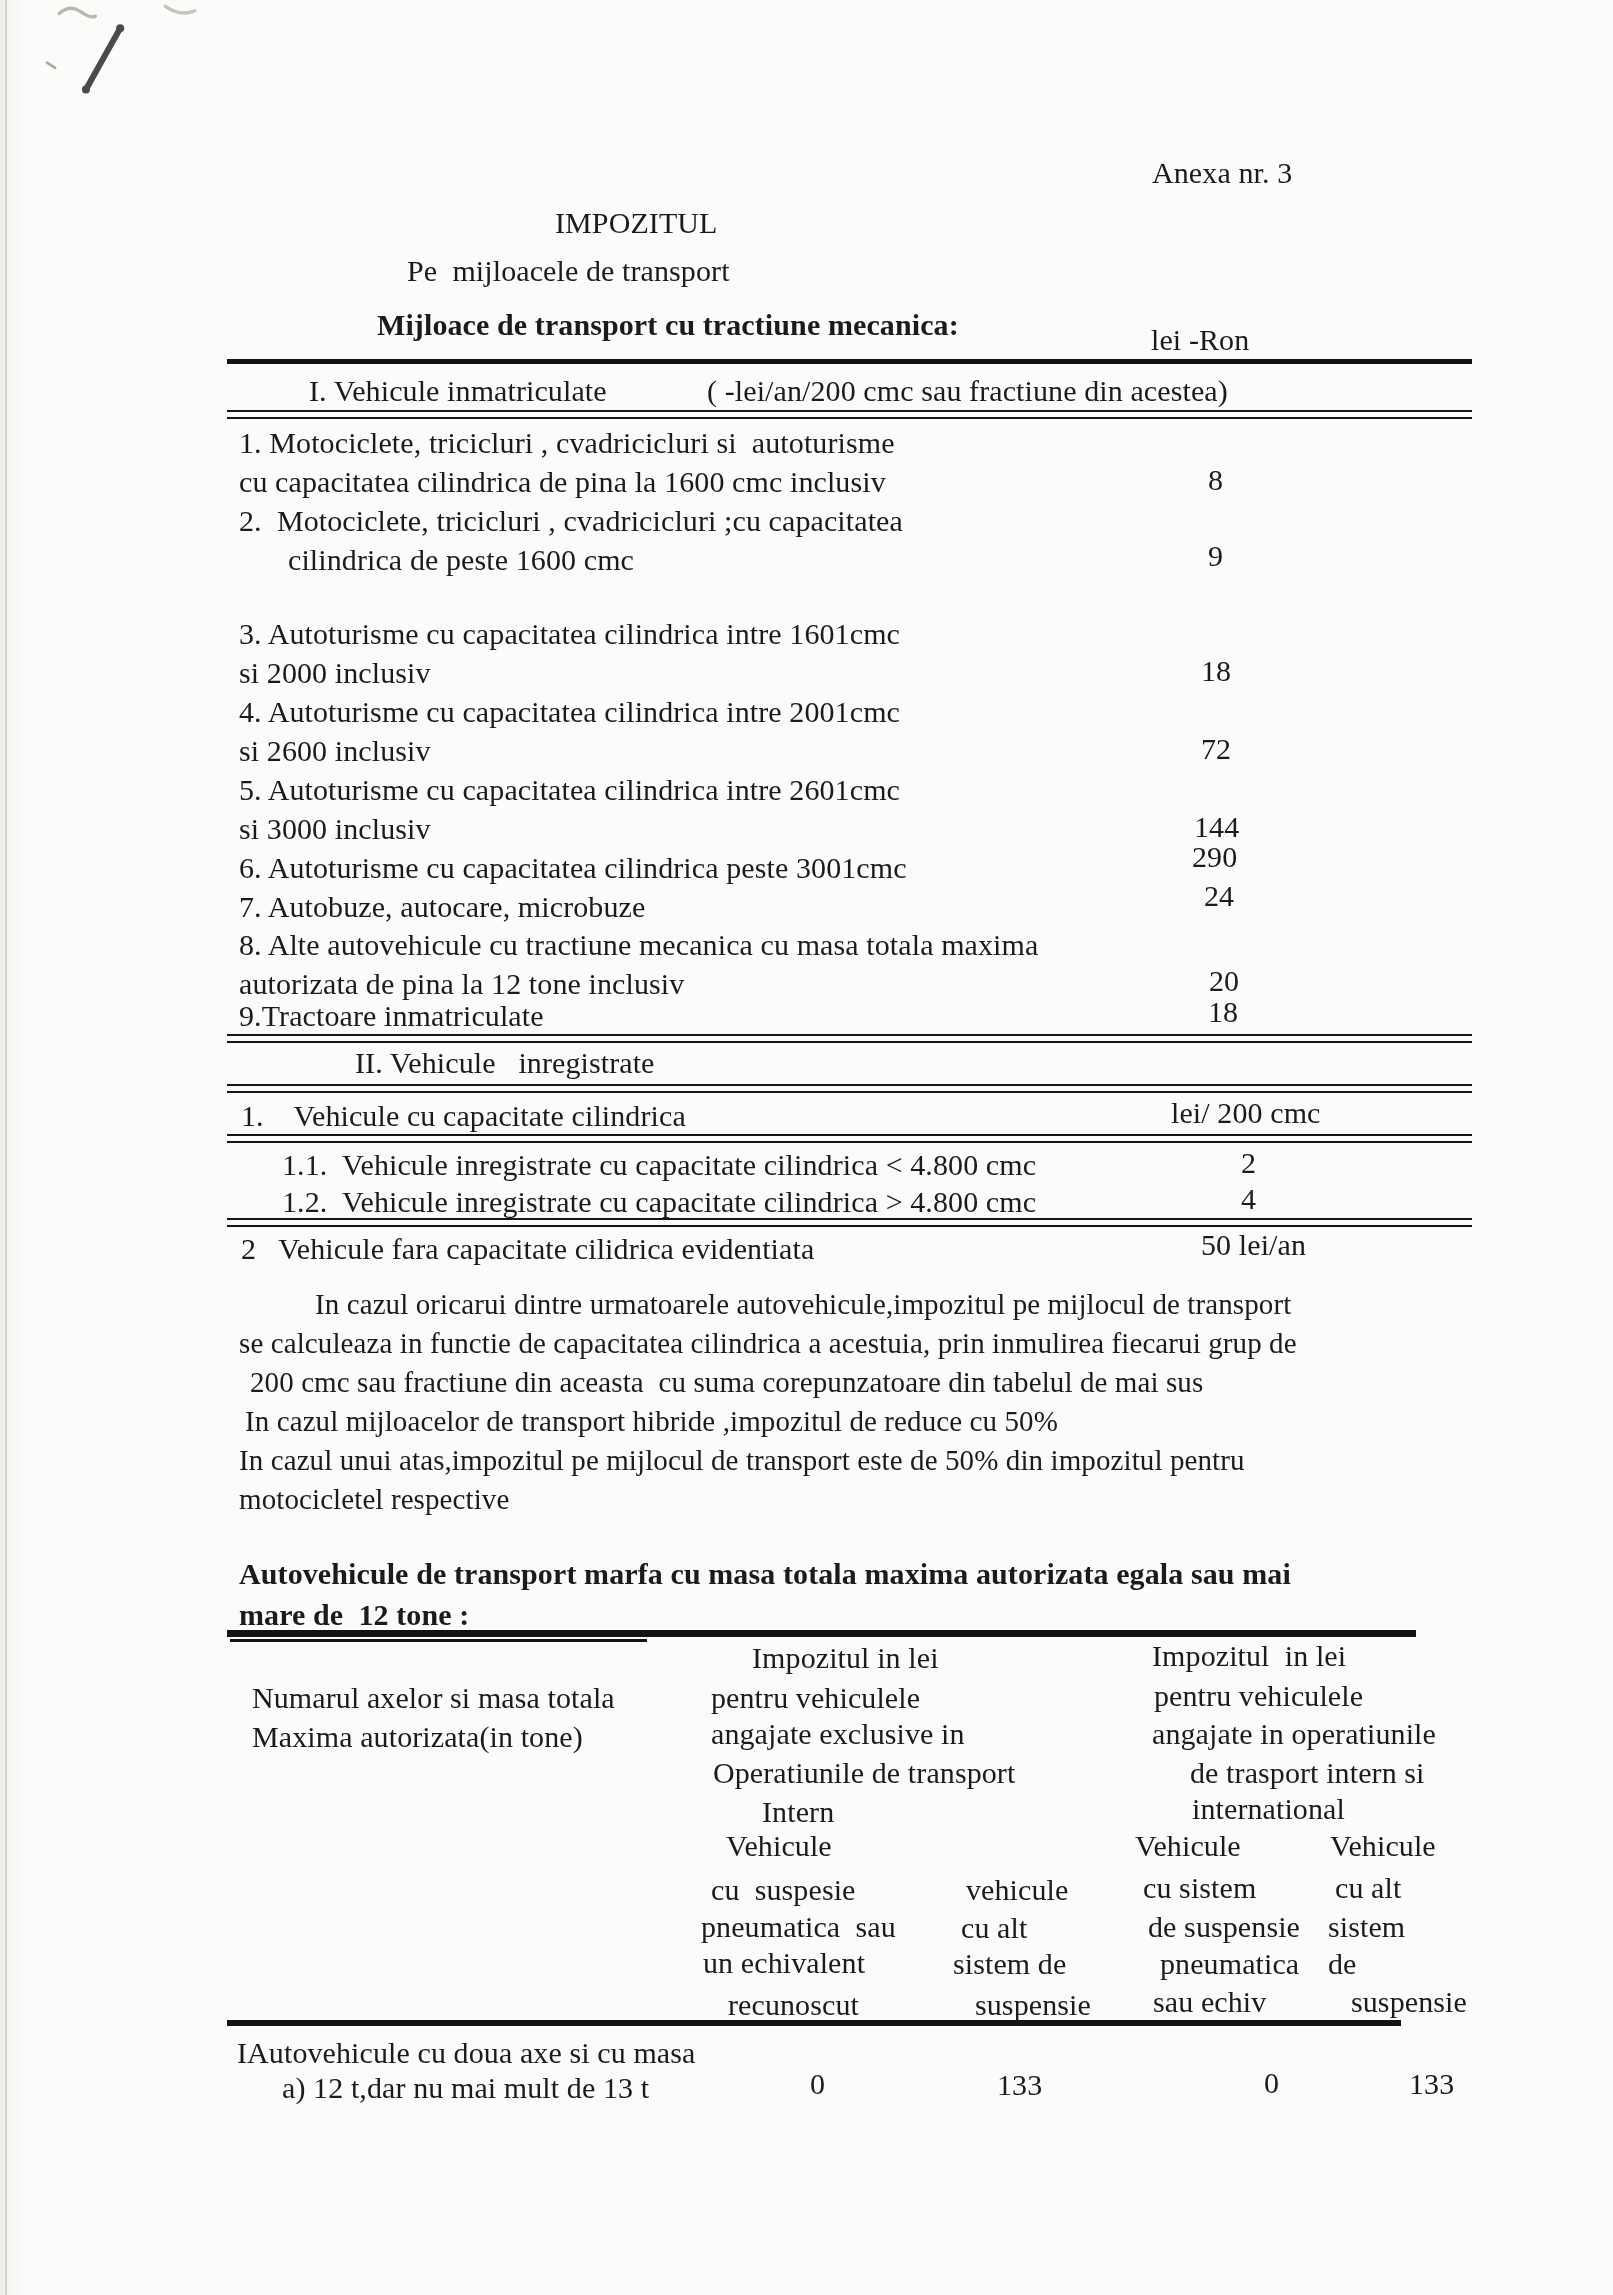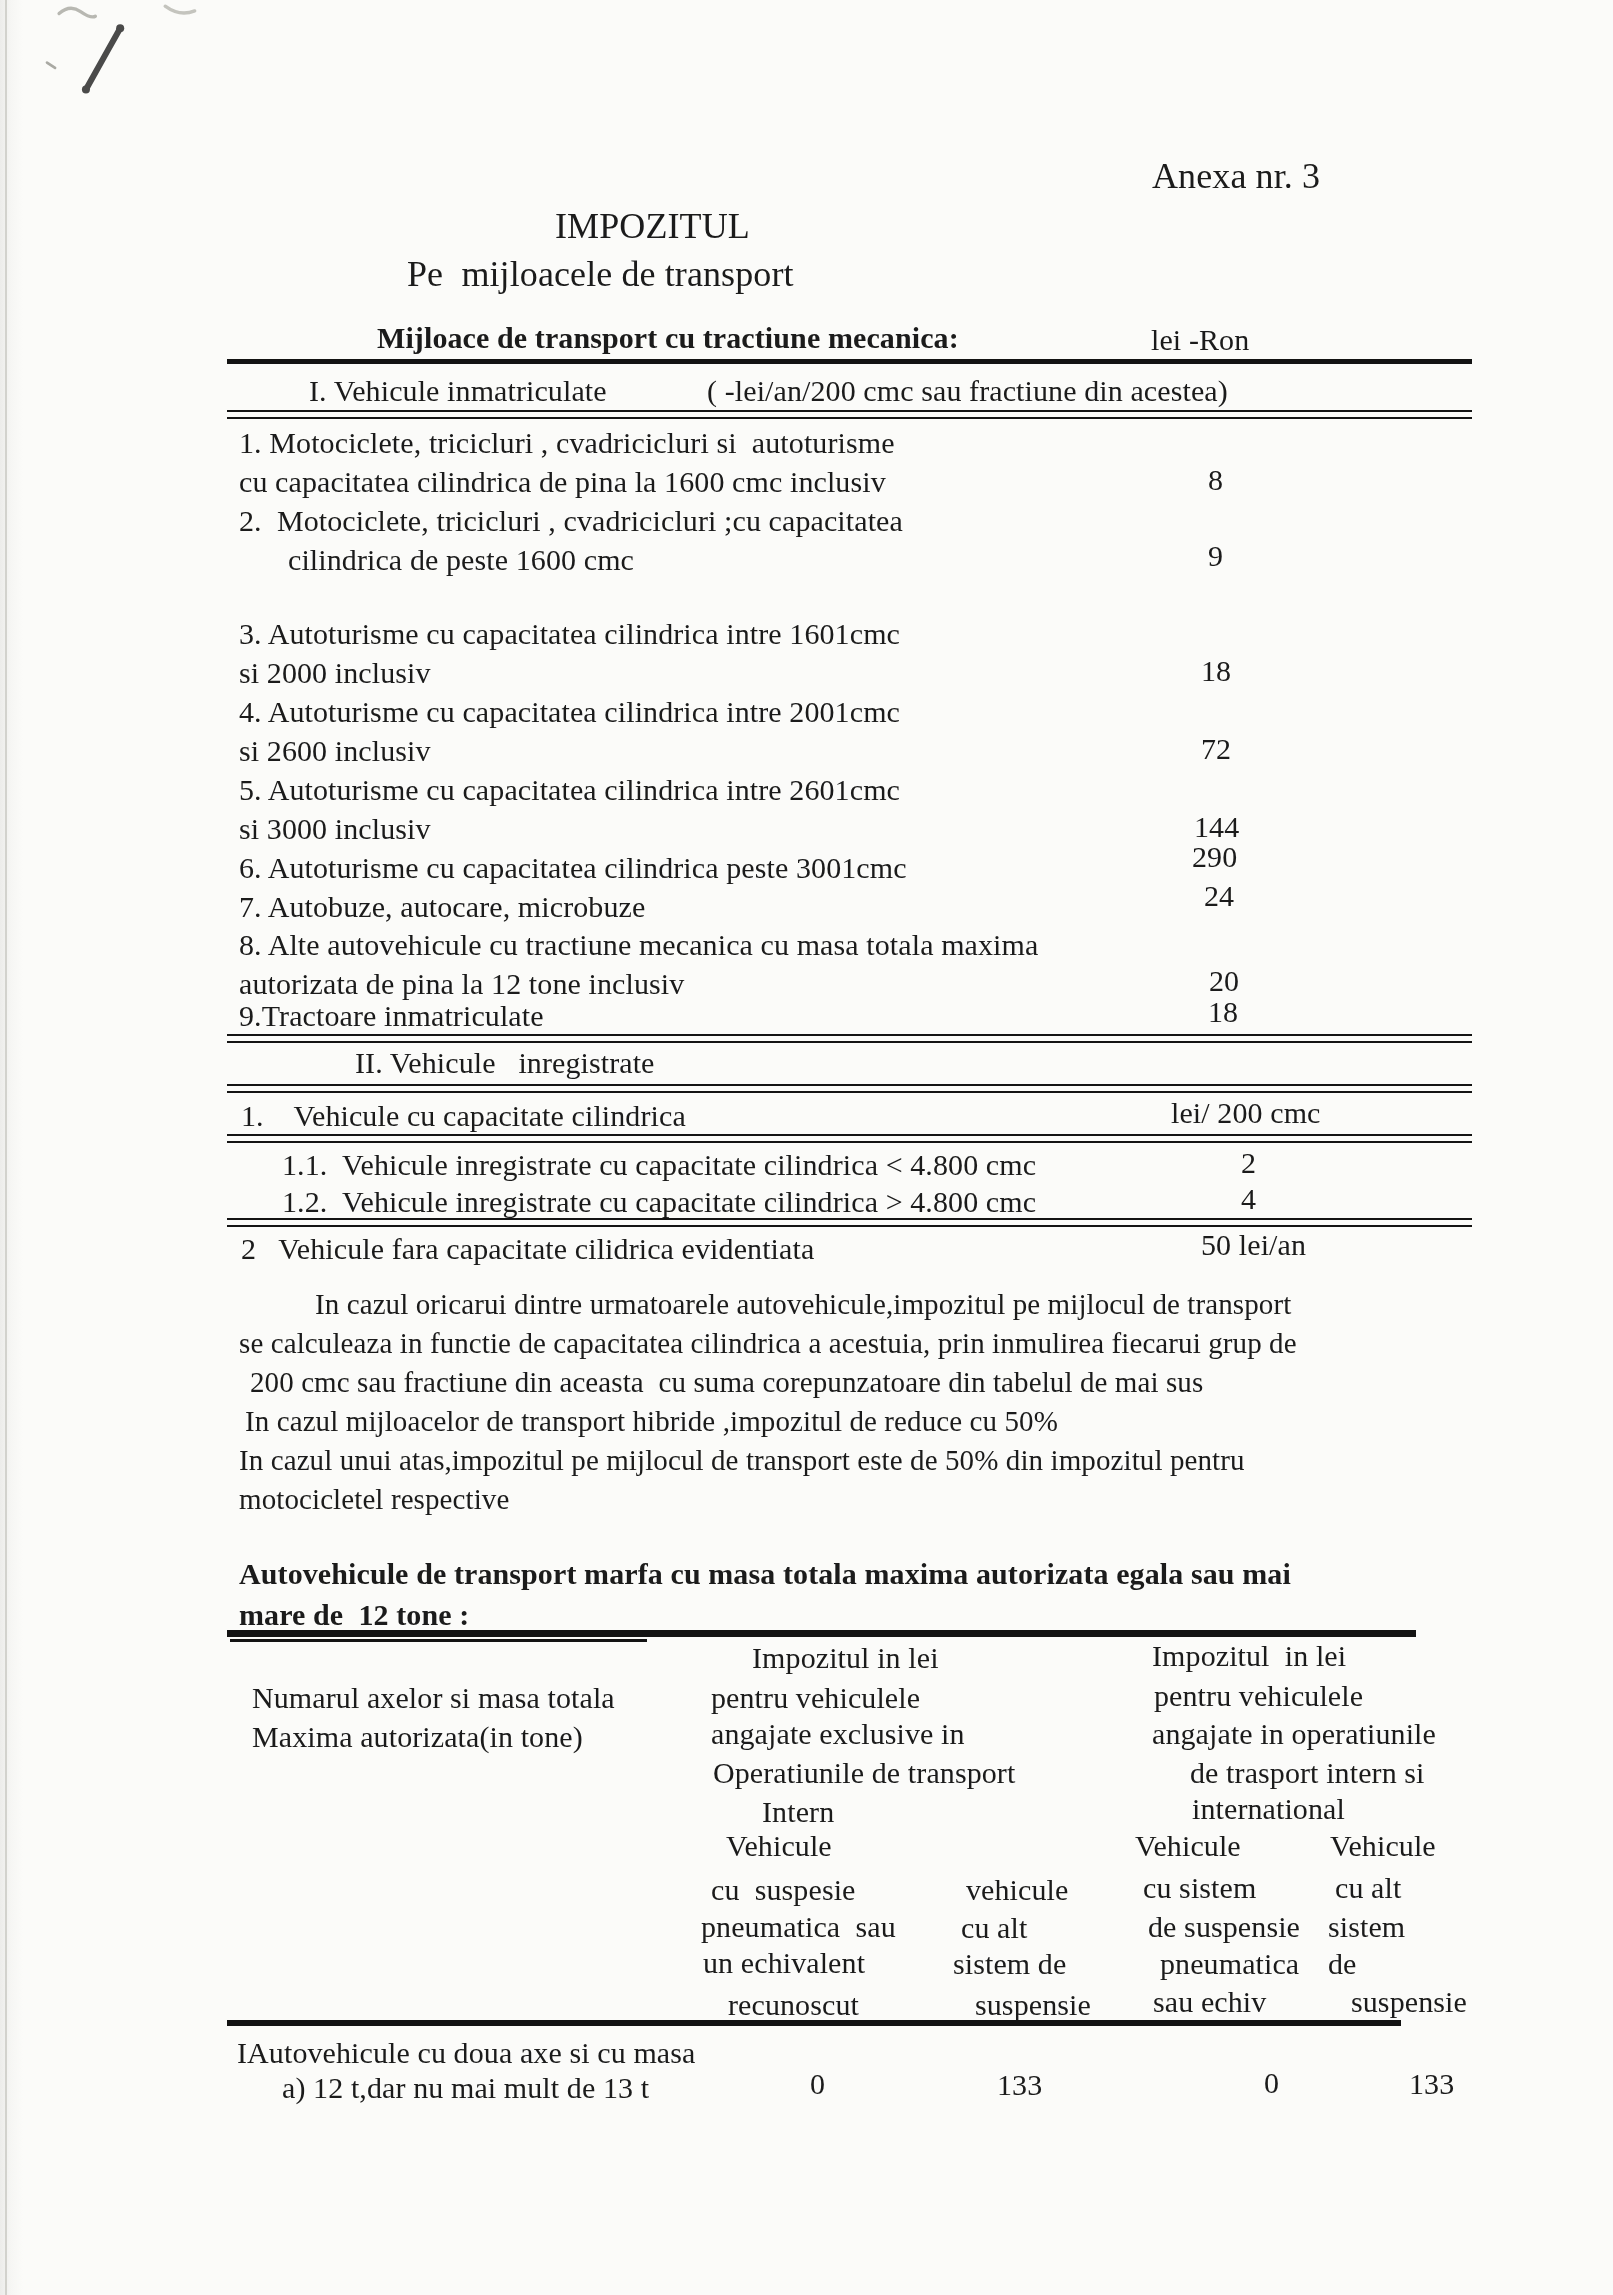--- a/index.html
+++ b/index.html
@@ -13,21 +13,21 @@
     color:#1b1b1b;
   }
   .ln{
     position:absolute;
     font-size:30px;
     line-height:1.15;
     white-space:pre;
     color:#1b1b1b;
     letter-spacing:0.1px;
   }
-  .sz46{font-size:36px;}
+  .sz46{font-size:30px;}
   .para{font-size:29px;}
   .b{font-weight:bold;}
   .rule{position:absolute;background:#131313;}
   .rule-double{
     position:absolute;height:8.7px;box-sizing:border-box;
     border-top:2.7px solid #141414;border-bottom:2.7px solid #141414;background:transparent;
   }
   .scan-edge{position:absolute;left:5.4px;top:0;width:2px;height:2295px;background:#d2d2cd;}
   .pen-marks{position:absolute;left:0;top:0;}
 </style>
@@ -43,21 +43,21 @@
     <circle cx="179" cy="42" r="6" fill="#4a4a4a"></circle>
     <path d="M88 20 q 16 -14 32 -3 t 22 7" stroke="#b8b8b2" stroke-width="5" fill="none" stroke-linecap="round"></path>
     <path d="M246 9 q 22 16 44 7" stroke="#c4c4be" stroke-width="5" fill="none" stroke-linecap="round"></path>
     <path d="M70 93 l 12 8" stroke="#a9a9a3" stroke-width="4" fill="none" stroke-linecap="round"></path>
   </svg>
 
   <div class="ln sz46" style="left:1152px;top:156px">Anexa nr. 3</div>
   <div class="ln sz46" style="left:555px;top:206px">IMPOZITUL</div>
   <div class="ln sz46" style="left:407px;top:254px">Pe  mijloacele de transport</div>
 
-  <div class="ln b" style="left:377px;top:321px">Mijloace de transport cu tractiune mecanica:</div>
+  <div class="ln b" style="left:377px;top:308px">Mijloace de transport cu tractiune mecanica:</div>
   <div class="ln" style="left:1151px;top:323px">lei -Ron</div>
   <div class="rule" style="left:227px;top:359px;width:1245px;height:5.4px"></div>
   <div class="ln" style="left:309px;top:374px">I. Vehicule inmatriculate</div>
   <div class="ln" style="left:707px;top:374px">( -lei/an/200 cmc sau fractiune din acestea)</div>
   <div class="rule-double" style="left:227px;top:410px;width:1245px"></div>
 
   <div class="ln" style="left:239px;top:426px">1. Motociclete, tricicluri , cvadricicluri si  autoturisme</div>
   <div class="ln" style="left:239px;top:465px">cu capacitatea cilindrica de pina la 1600 cmc inclusiv</div>
   <div class="ln" style="left:1208px;top:463px">8</div>
 

